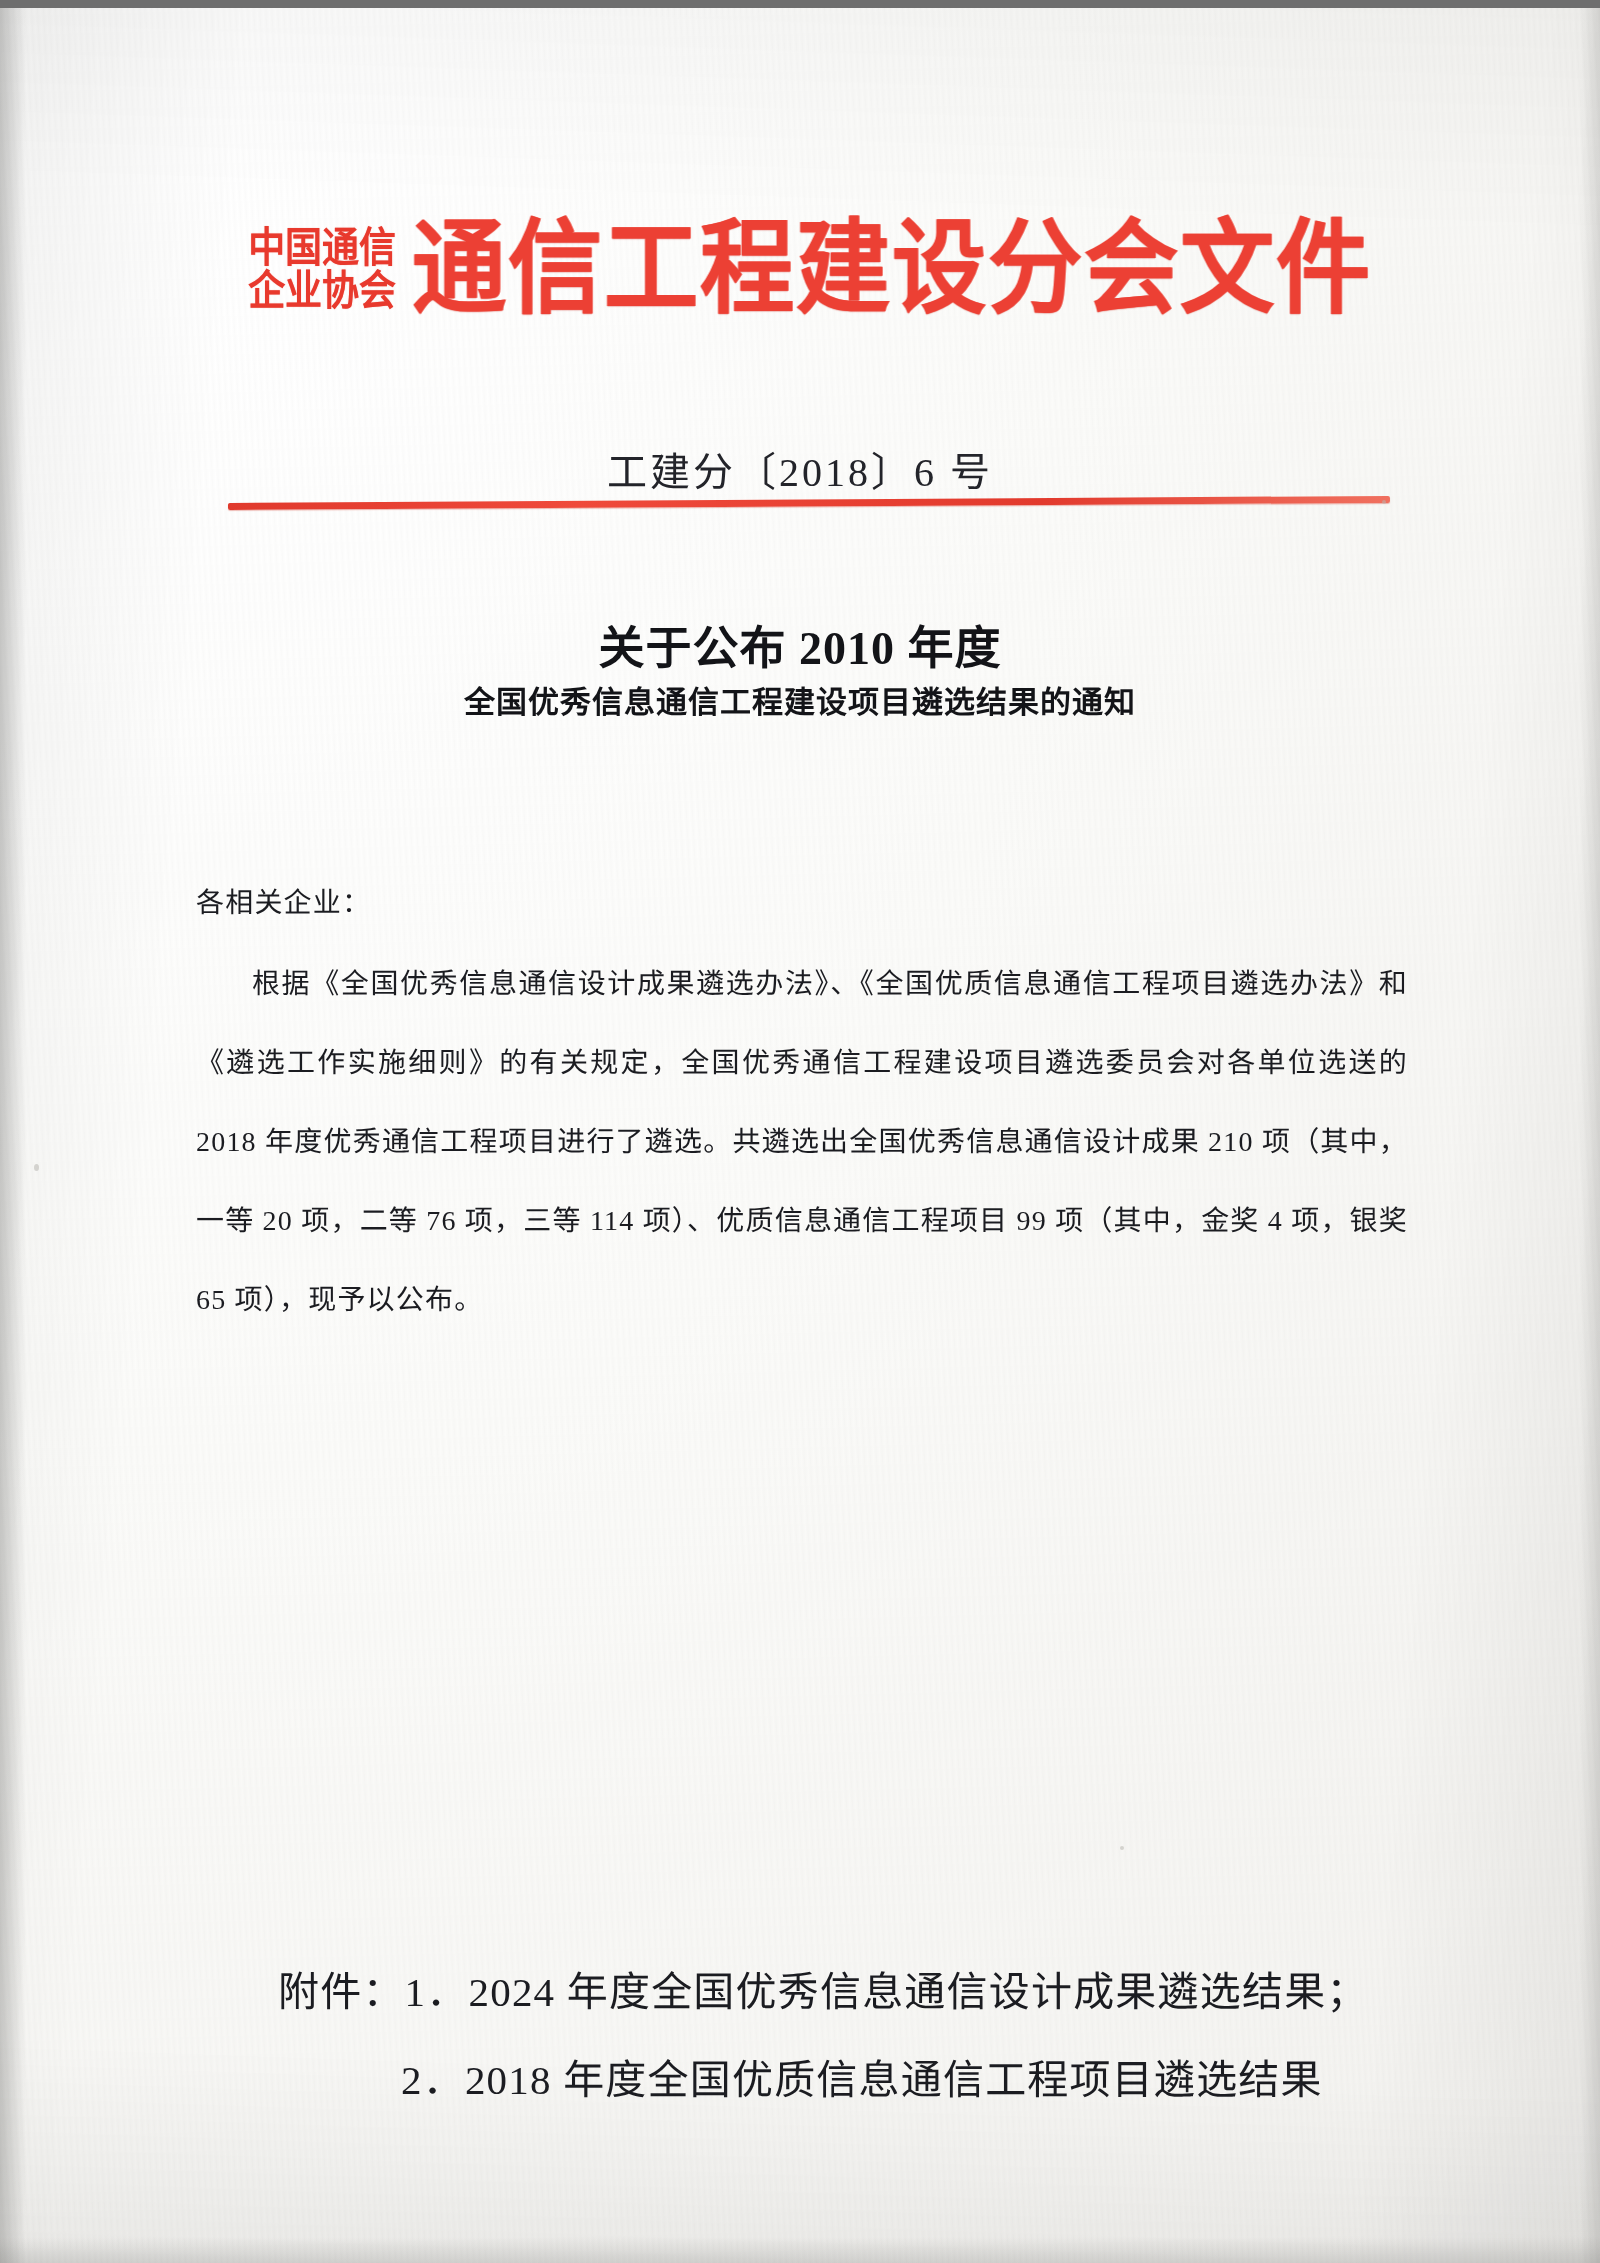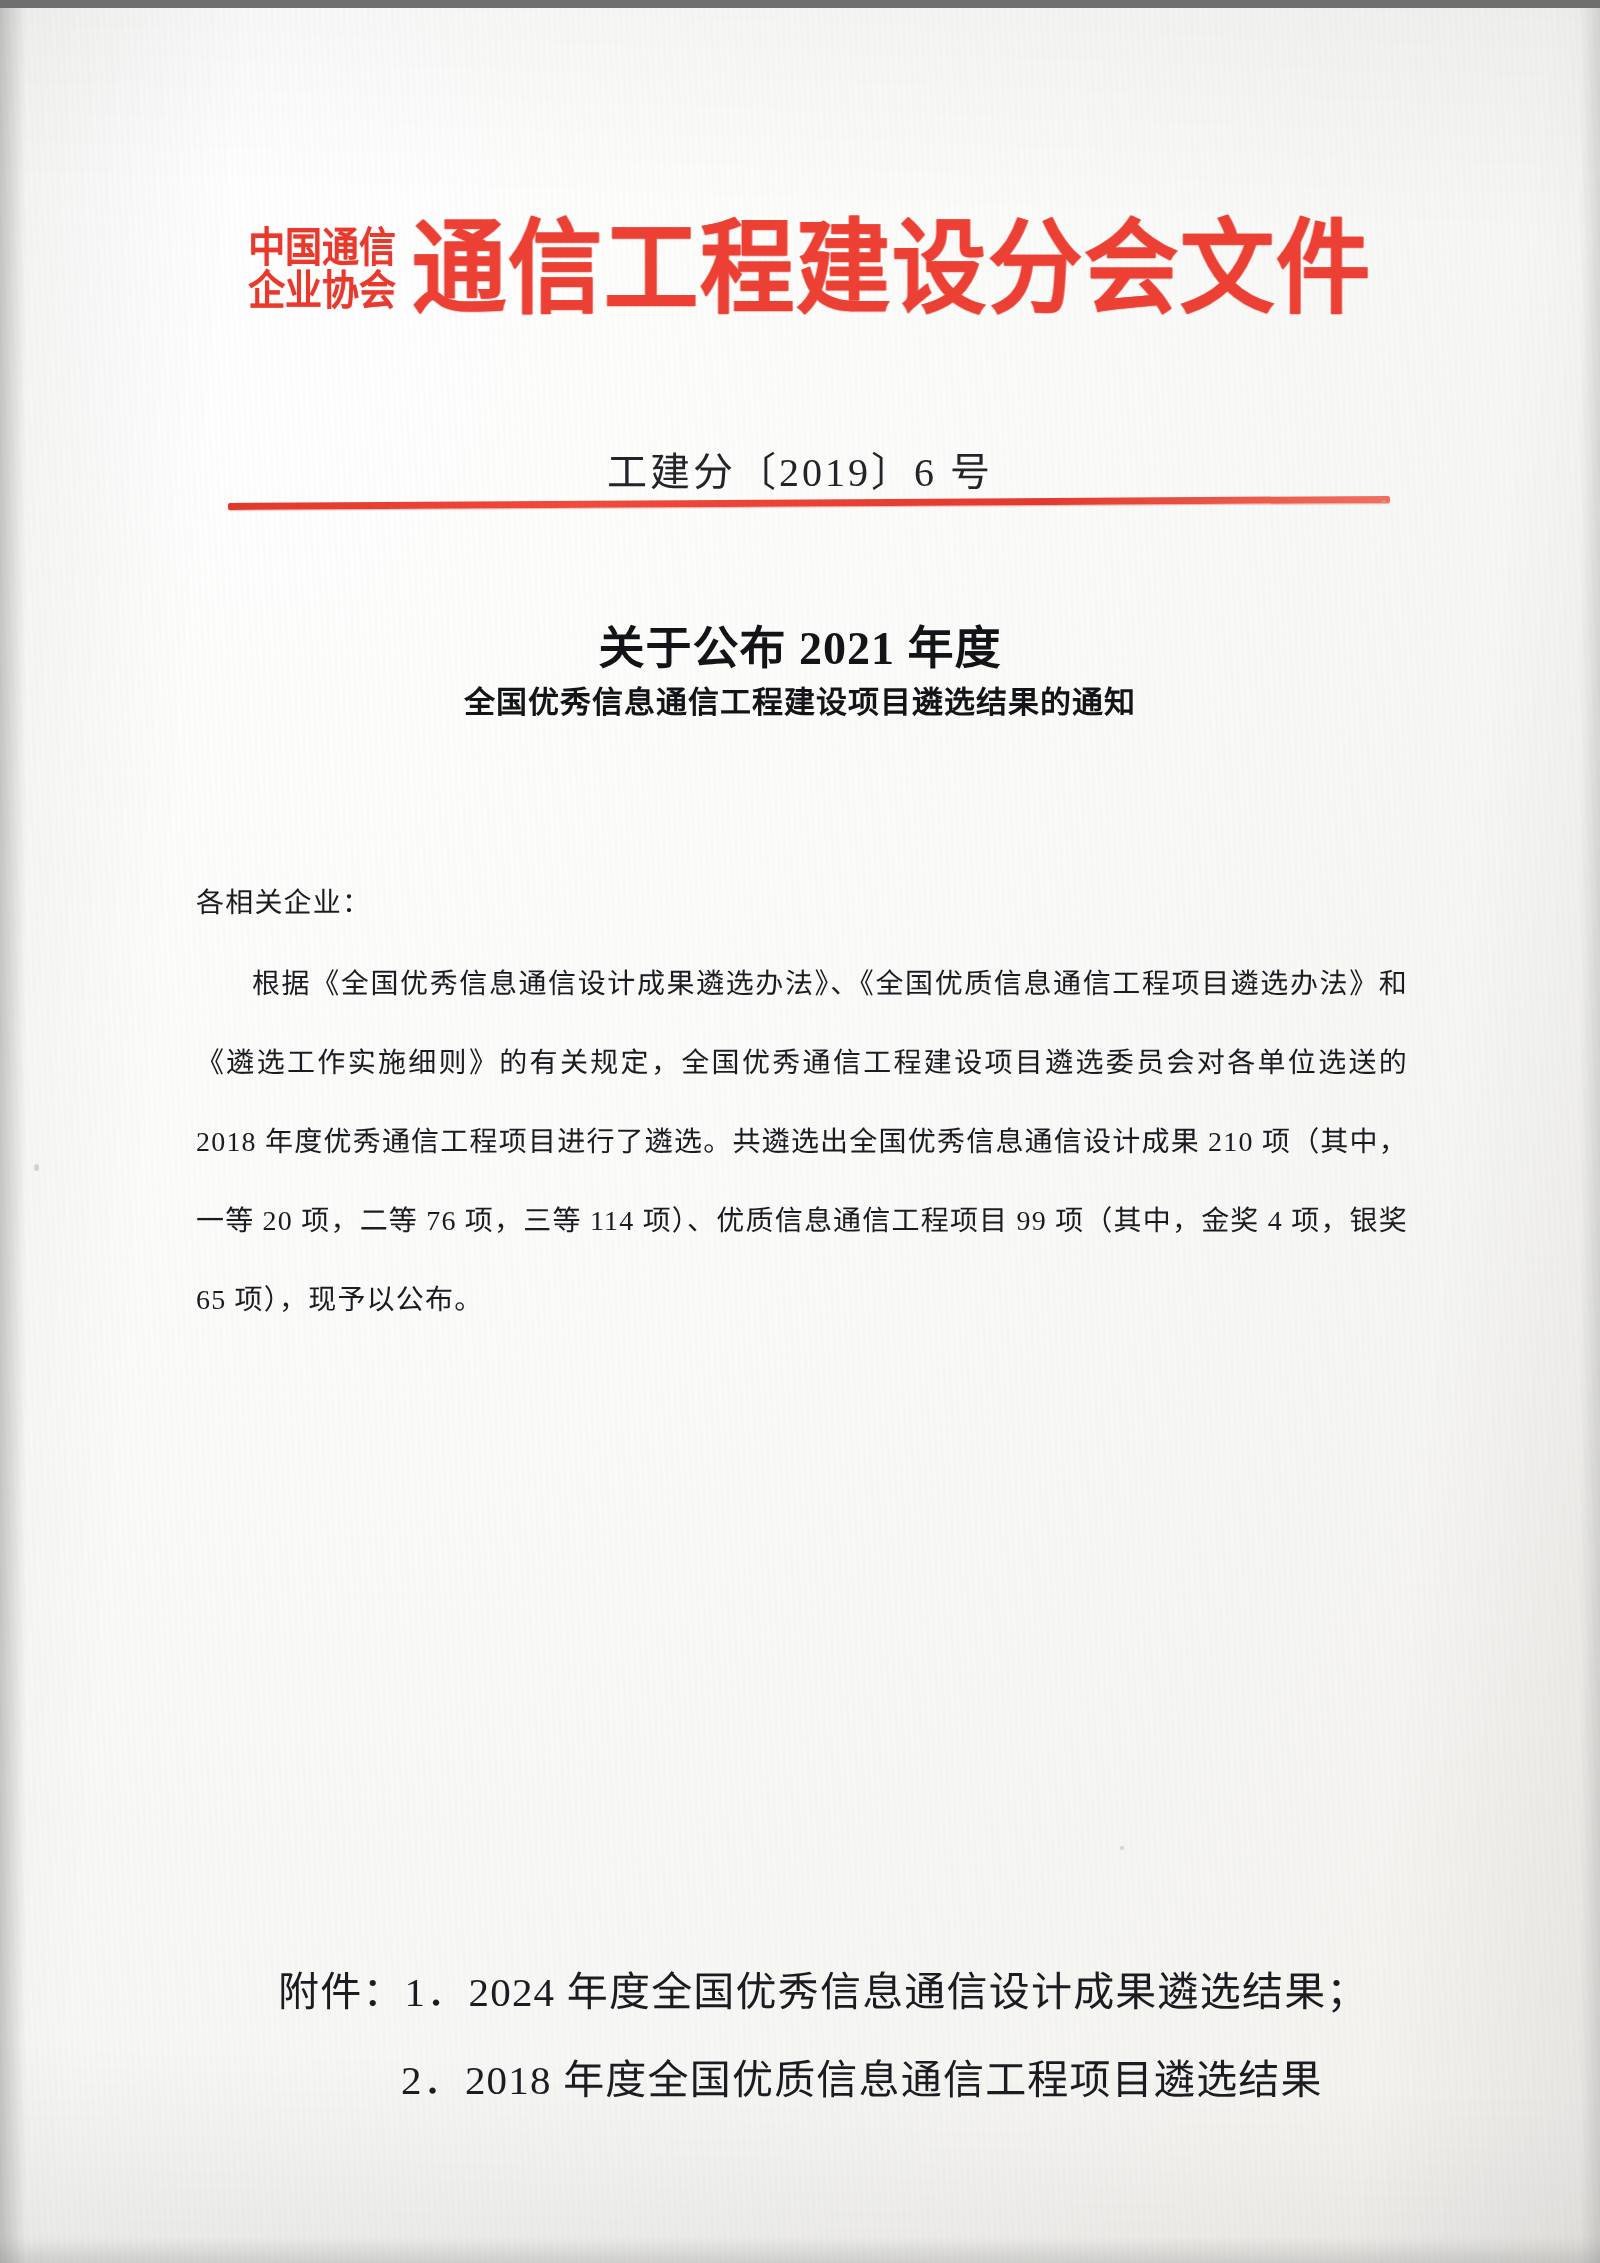--- a/index.html
+++ b/index.html
@@ -198,26 +198,26 @@
   <div class="content">
 
     <div class="letterhead">
       <div class="org-stack">
         <span class="org-line">中国通信</span>
         <span class="org-line">企业协会</span>
       </div>
       <div class="doc-banner">通信工程建设分会文件</div>
     </div>
 
-    <div class="doc-number">工建分〔2019〕6 号</div>
+    <div class="doc-number">工建分〔2018〕6 号</div>
 
     <div class="red-rule"></div>
 
     <div class="doc-title">
-      <span class="tl">关于公布 2021 年度</span>
+      <span class="tl">关于公布 2010 年度</span>
       <span class="tl tl2">全国优秀信息通信工程建设项目遴选结果的通知</span>
     </div>
 
     <div class="body-block">
       <p class="salutation">各相关企业：</p>
       <p class="para">根据《全国优秀信息通信设计成果遴选办法》、《全国优质信息通信工程项目遴选办法》和《遴选工作实施细则》的有关规定，全国优秀通信工程建设项目遴选委员会对各单位选送的 2018 年度优秀通信工程项目进行了遴选。共遴选出全国优秀信息通信设计成果 210 项（其中，一等 20 项，二等 76 项，三等 114 项）、优质信息通信工程项目 99 项（其中，金奖 4 项，银奖 65 项），现予以公布。</p>
     </div>
 
     <div class="attachments">
       <p class="attach-line-1">附件：1．2024 年度全国优秀信息通信设计成果遴选结果；</p>

